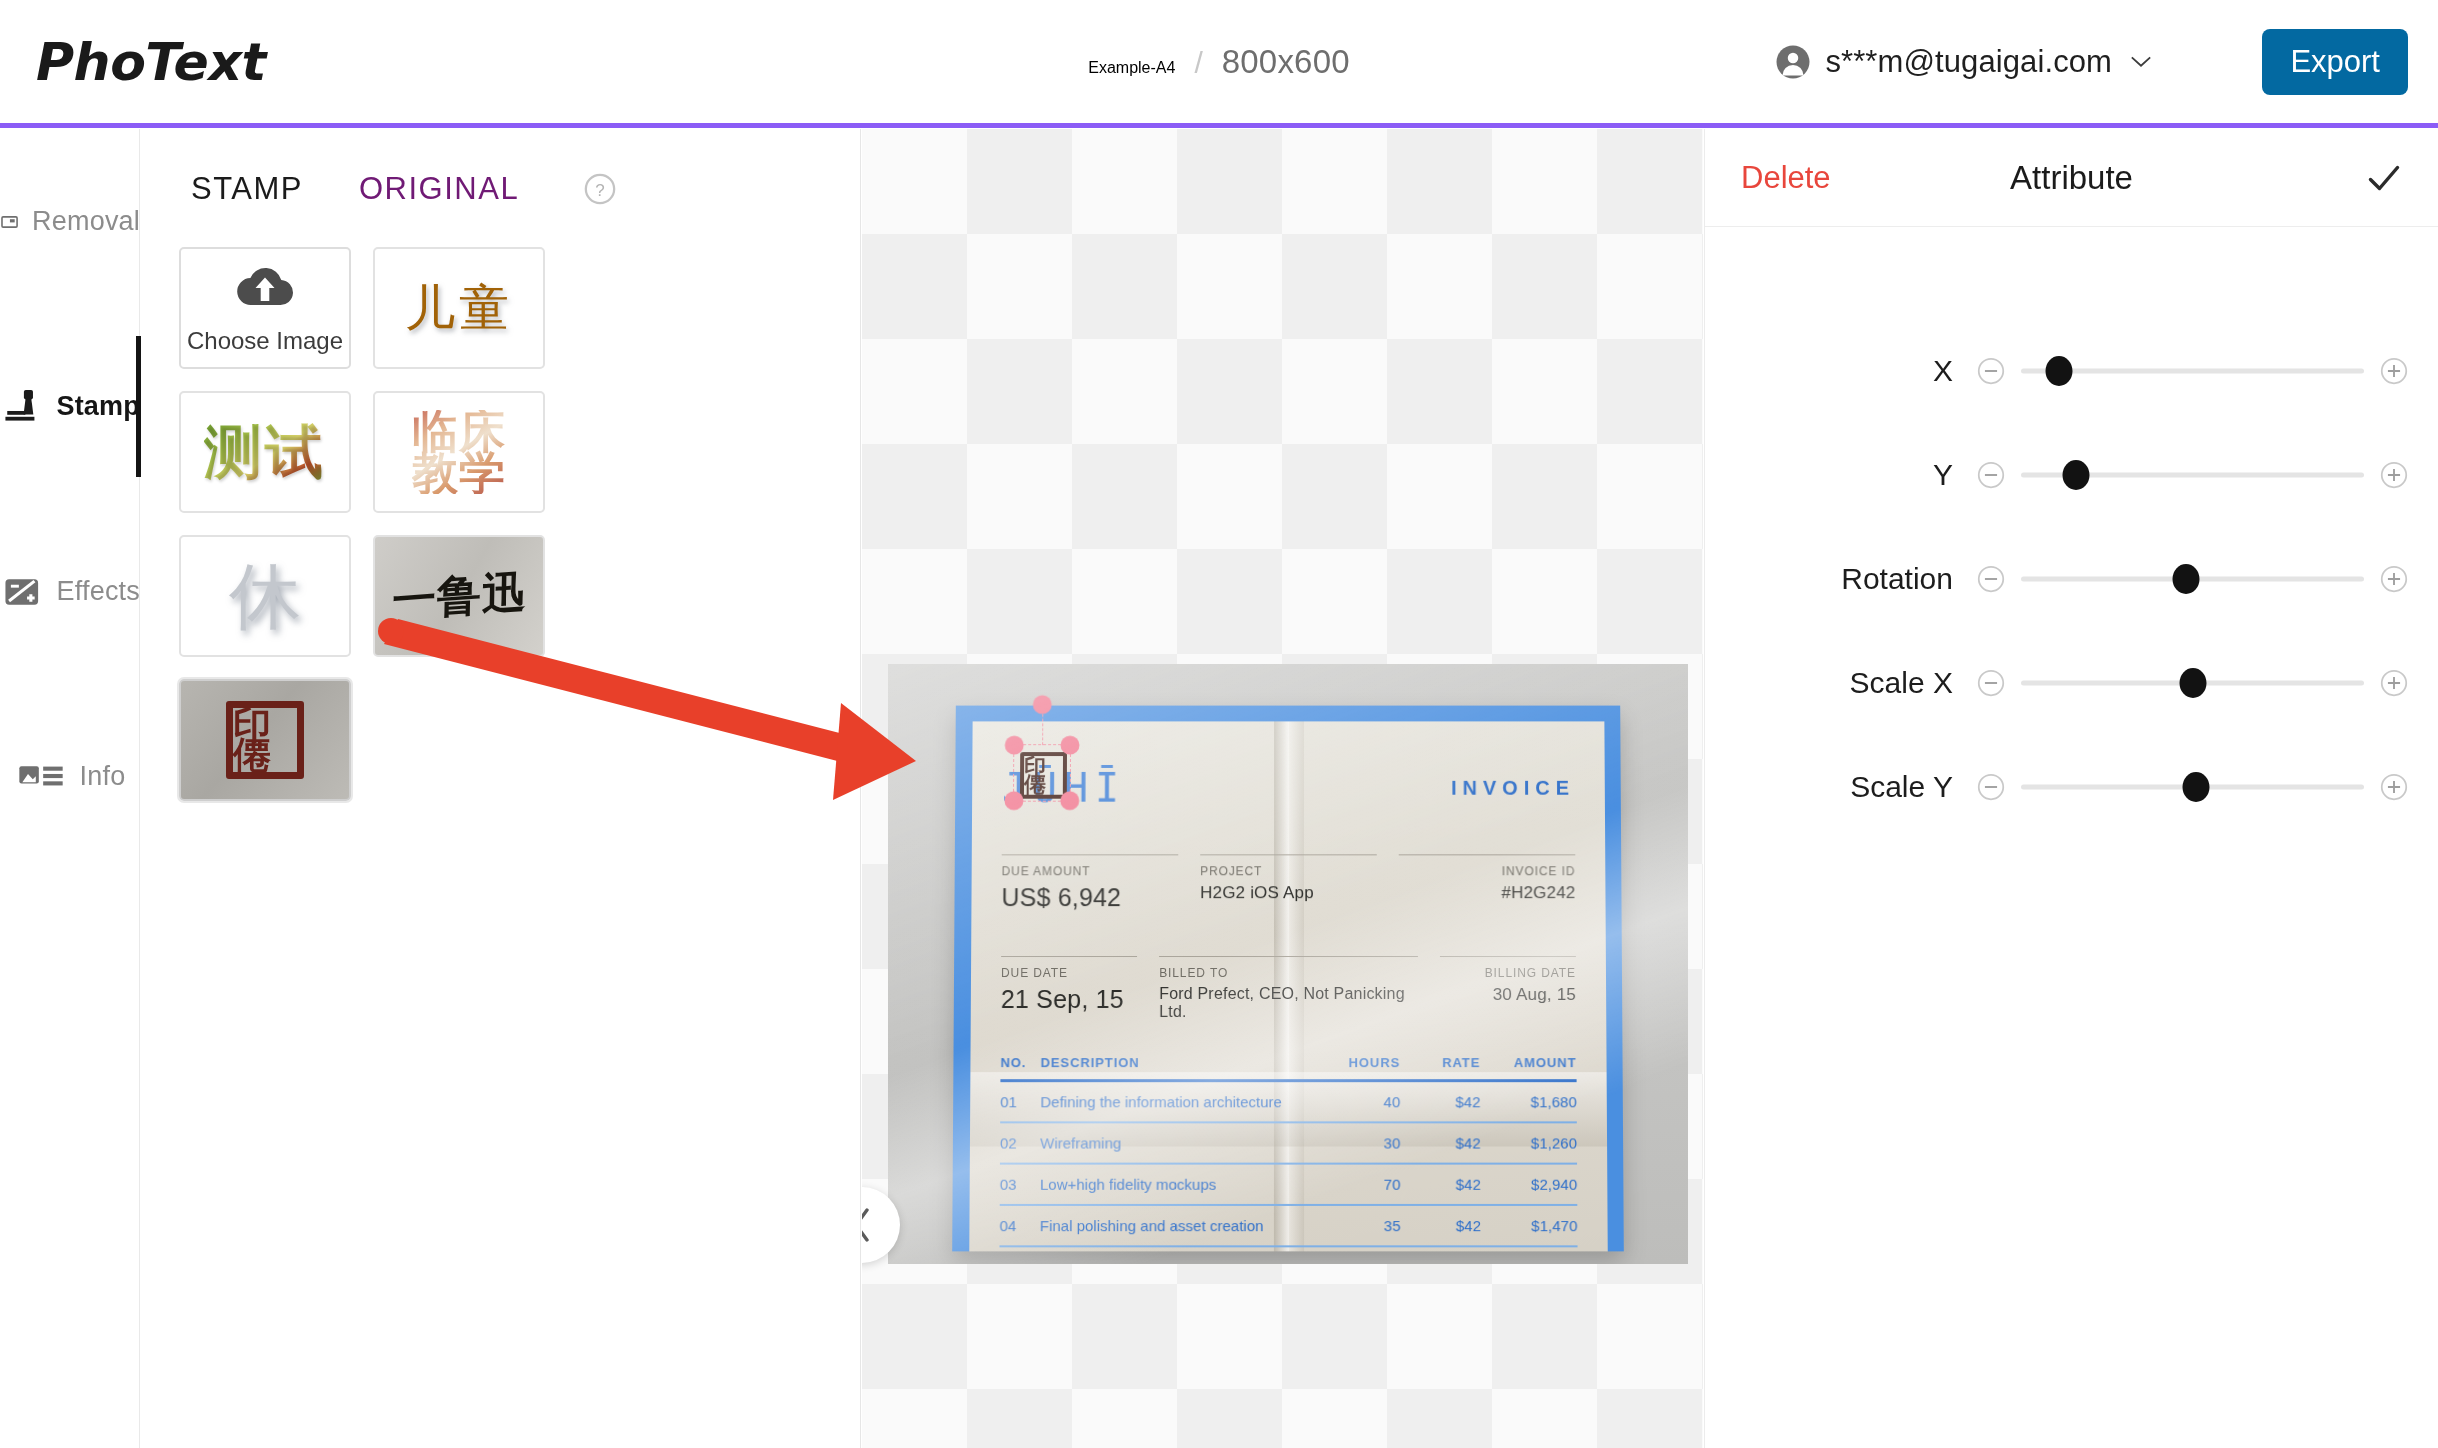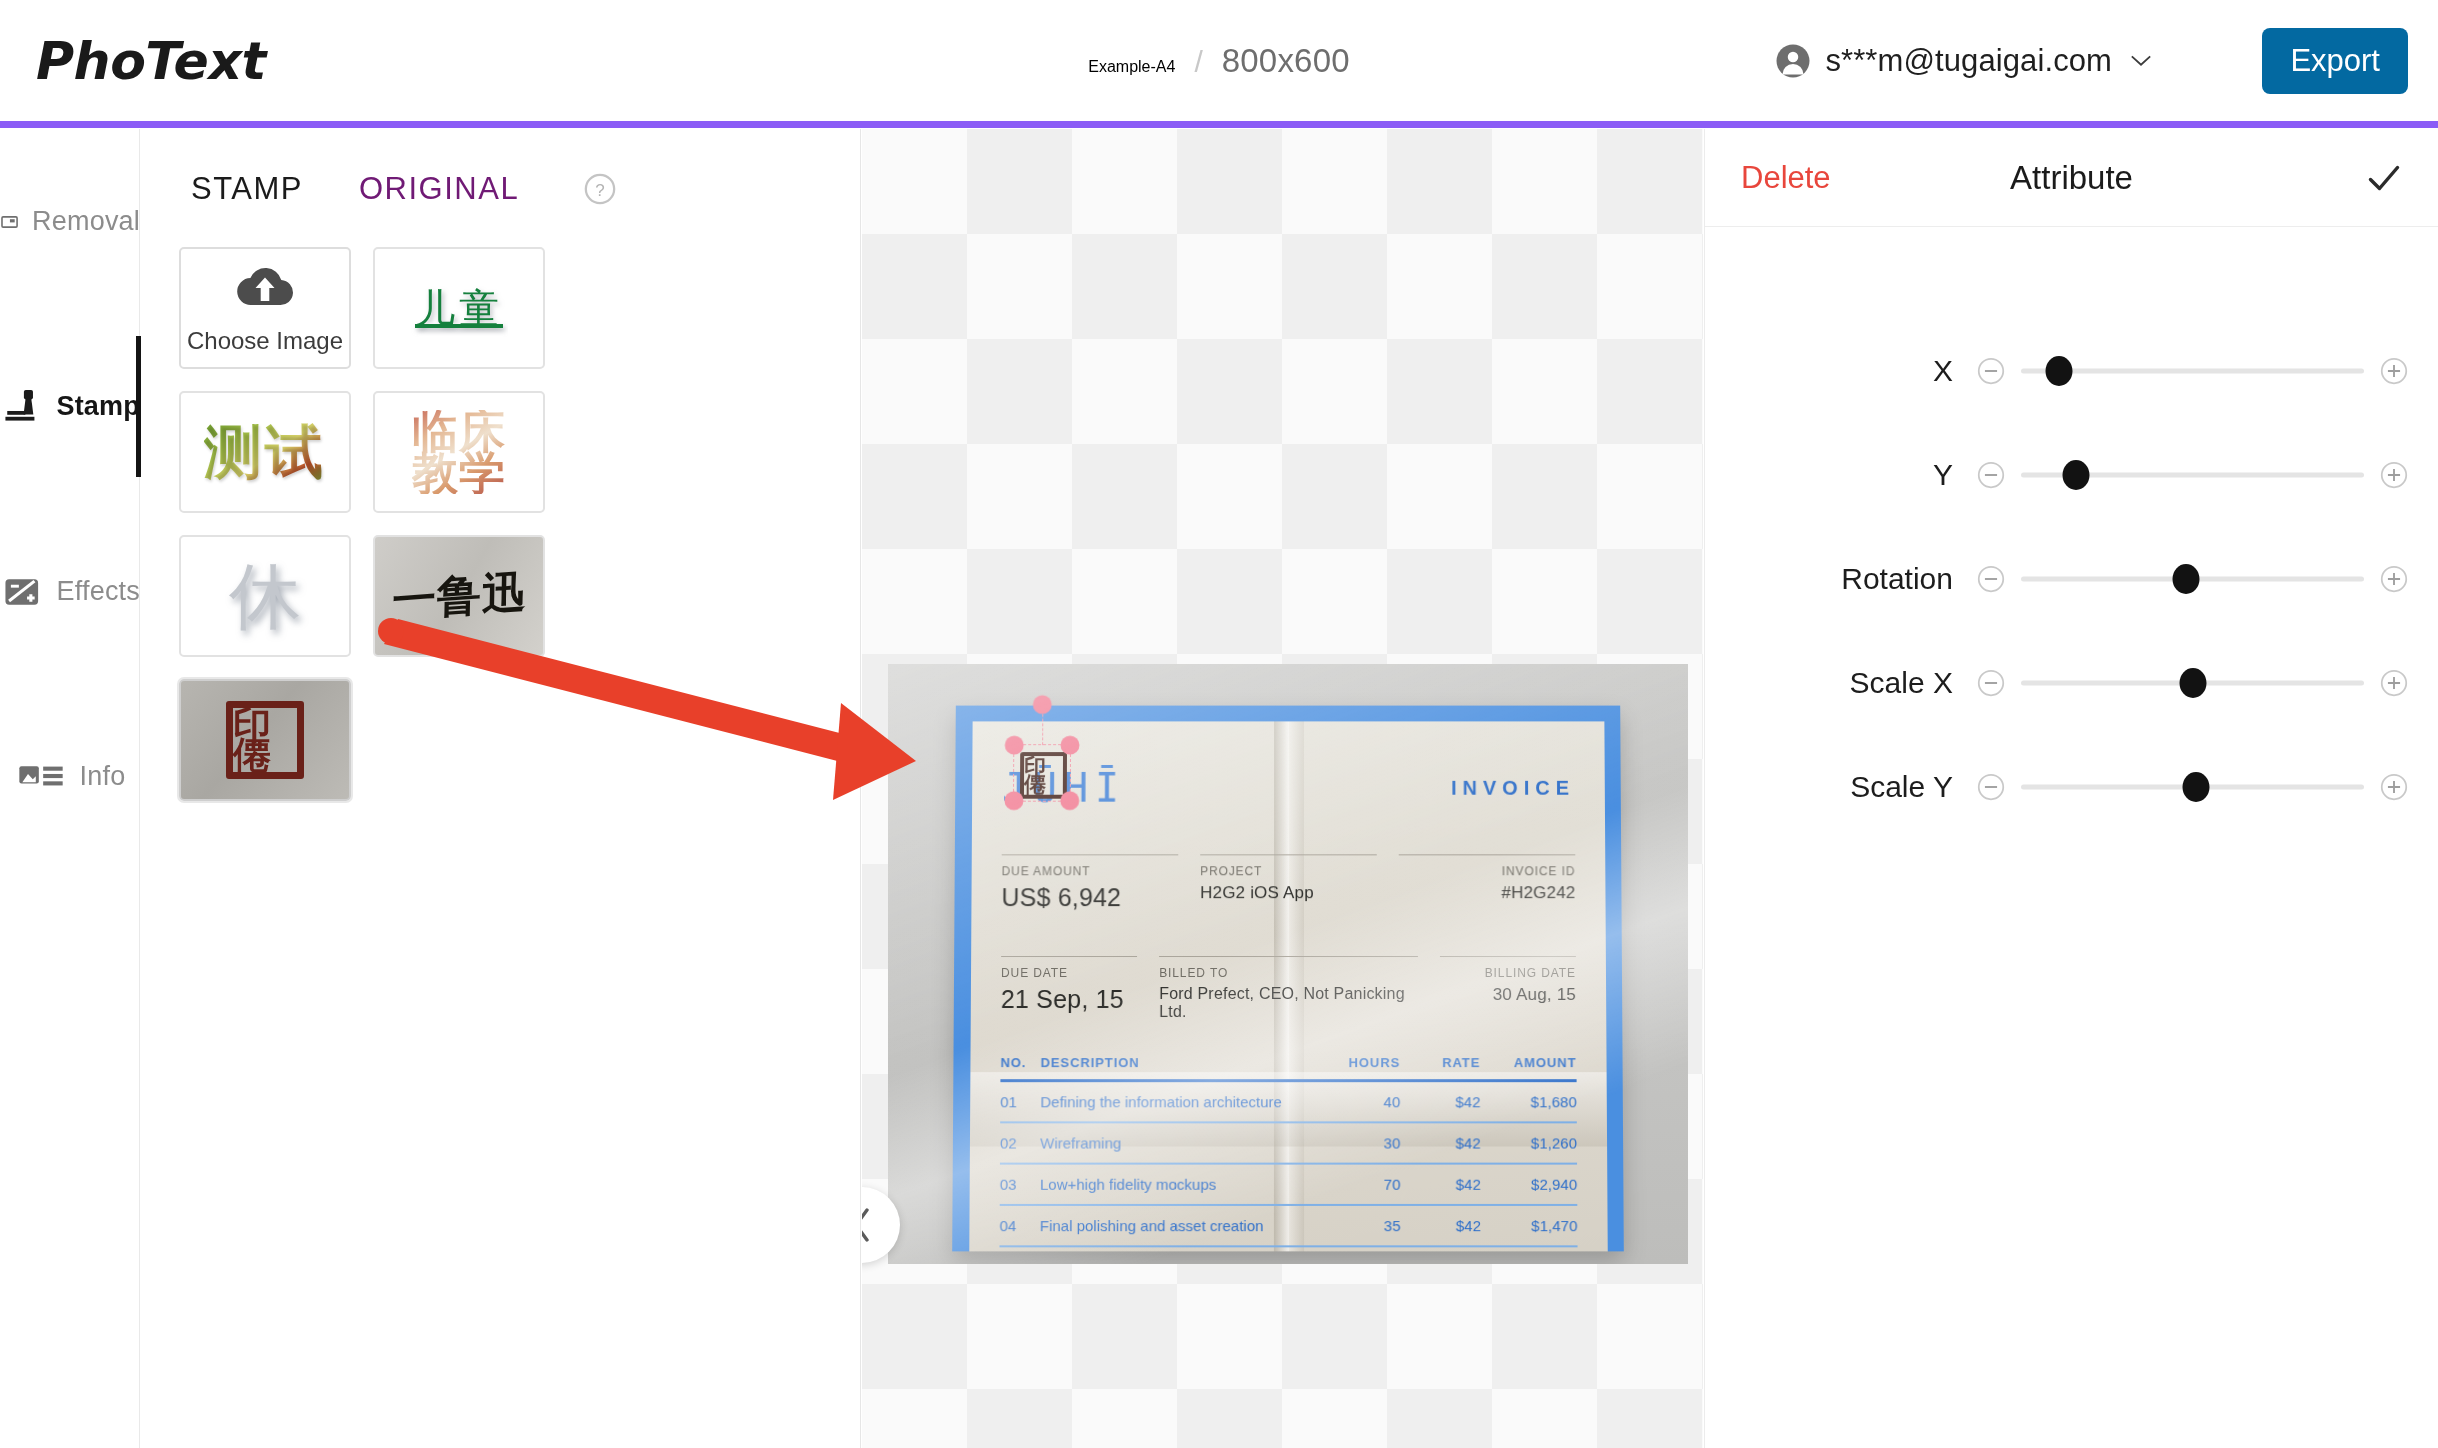--- a/index.html
+++ b/index.html
@@ -8,21 +8,21 @@
     font-family: "Liberation Sans", sans-serif;
     background: #ffffff;
     overflow: hidden;
   }
 
   
   .header {
     position: absolute; top: 0; left: 0;
     width: 2438px; height: 128px;
     background: #ffffff;
-    border-bottom: 7px solid #8b5cf6;
+    border-bottom: 5px solid #8b5cf6;
     display: flex; align-items: center;
   }
   .logo {
     position: absolute; left: 36px; top: 50%;
     transform: translateY(-50%);
     font-family: "DejaVu Sans", sans-serif;
     font-weight: bold; font-style: italic;
     font-size: 52px; letter-spacing: -0.5px;
     color: #1a1a1a;
   }
@@ -118,23 +118,23 @@
     border-color: #dddddd;
   }
   .cloud-ico { width: 62px; height: 48px; display: block; }
   .cell-upload .ul { font-size: 24px; color: #3c3c3c; }
   .thumb-txt {
     font-family: "DejaVu Sans", sans-serif;
     line-height: 1; user-select: none;
   }
 
   
-  .th-ertong  { font-size: 40px; color: #15803d; letter-spacing: 4px;
+  .th-ertong  { font-size: 50px; color: #a16207; letter-spacing: 4px;
                 text-shadow: 2px 3px 5px rgba(120,125,135,.55), -1px -1px 2px #fff;
-                filter: blur(.6px); text-decoration: underline; }
+                filter: blur(.6px); }
   .th-ceshi   { font-size: 58px; letter-spacing: 3px; font-weight: bold;
                 background: linear-gradient(145deg,#6f9e2f 0%,#a8c24a 30%,#d9d36a 55%,#c0542c 80%,#7fa235 100%);
                 -webkit-background-clip: text; background-clip: text; color: transparent;
                 text-shadow: 1px 2px 3px rgba(0,0,0,.18); text-align: center; }
   .th-lcjx    { font-size: 46px; line-height: .92; font-weight: bold; letter-spacing: 1px;
                 background: linear-gradient(150deg,#c86a5a 0%,#e4b793 25%,#efe0cd 48%,#d99a6c 70%,#b5524a 100%);
                 -webkit-background-clip: text; background-clip: text; color: transparent;
                 filter: blur(.5px); text-align:center; }
   .th-xiu     { font-size: 72px; color: #c3c7cd;
                 text-shadow: 3px 4px 7px rgba(110,120,135,.6), -2px -2px 3px #ffffff;

